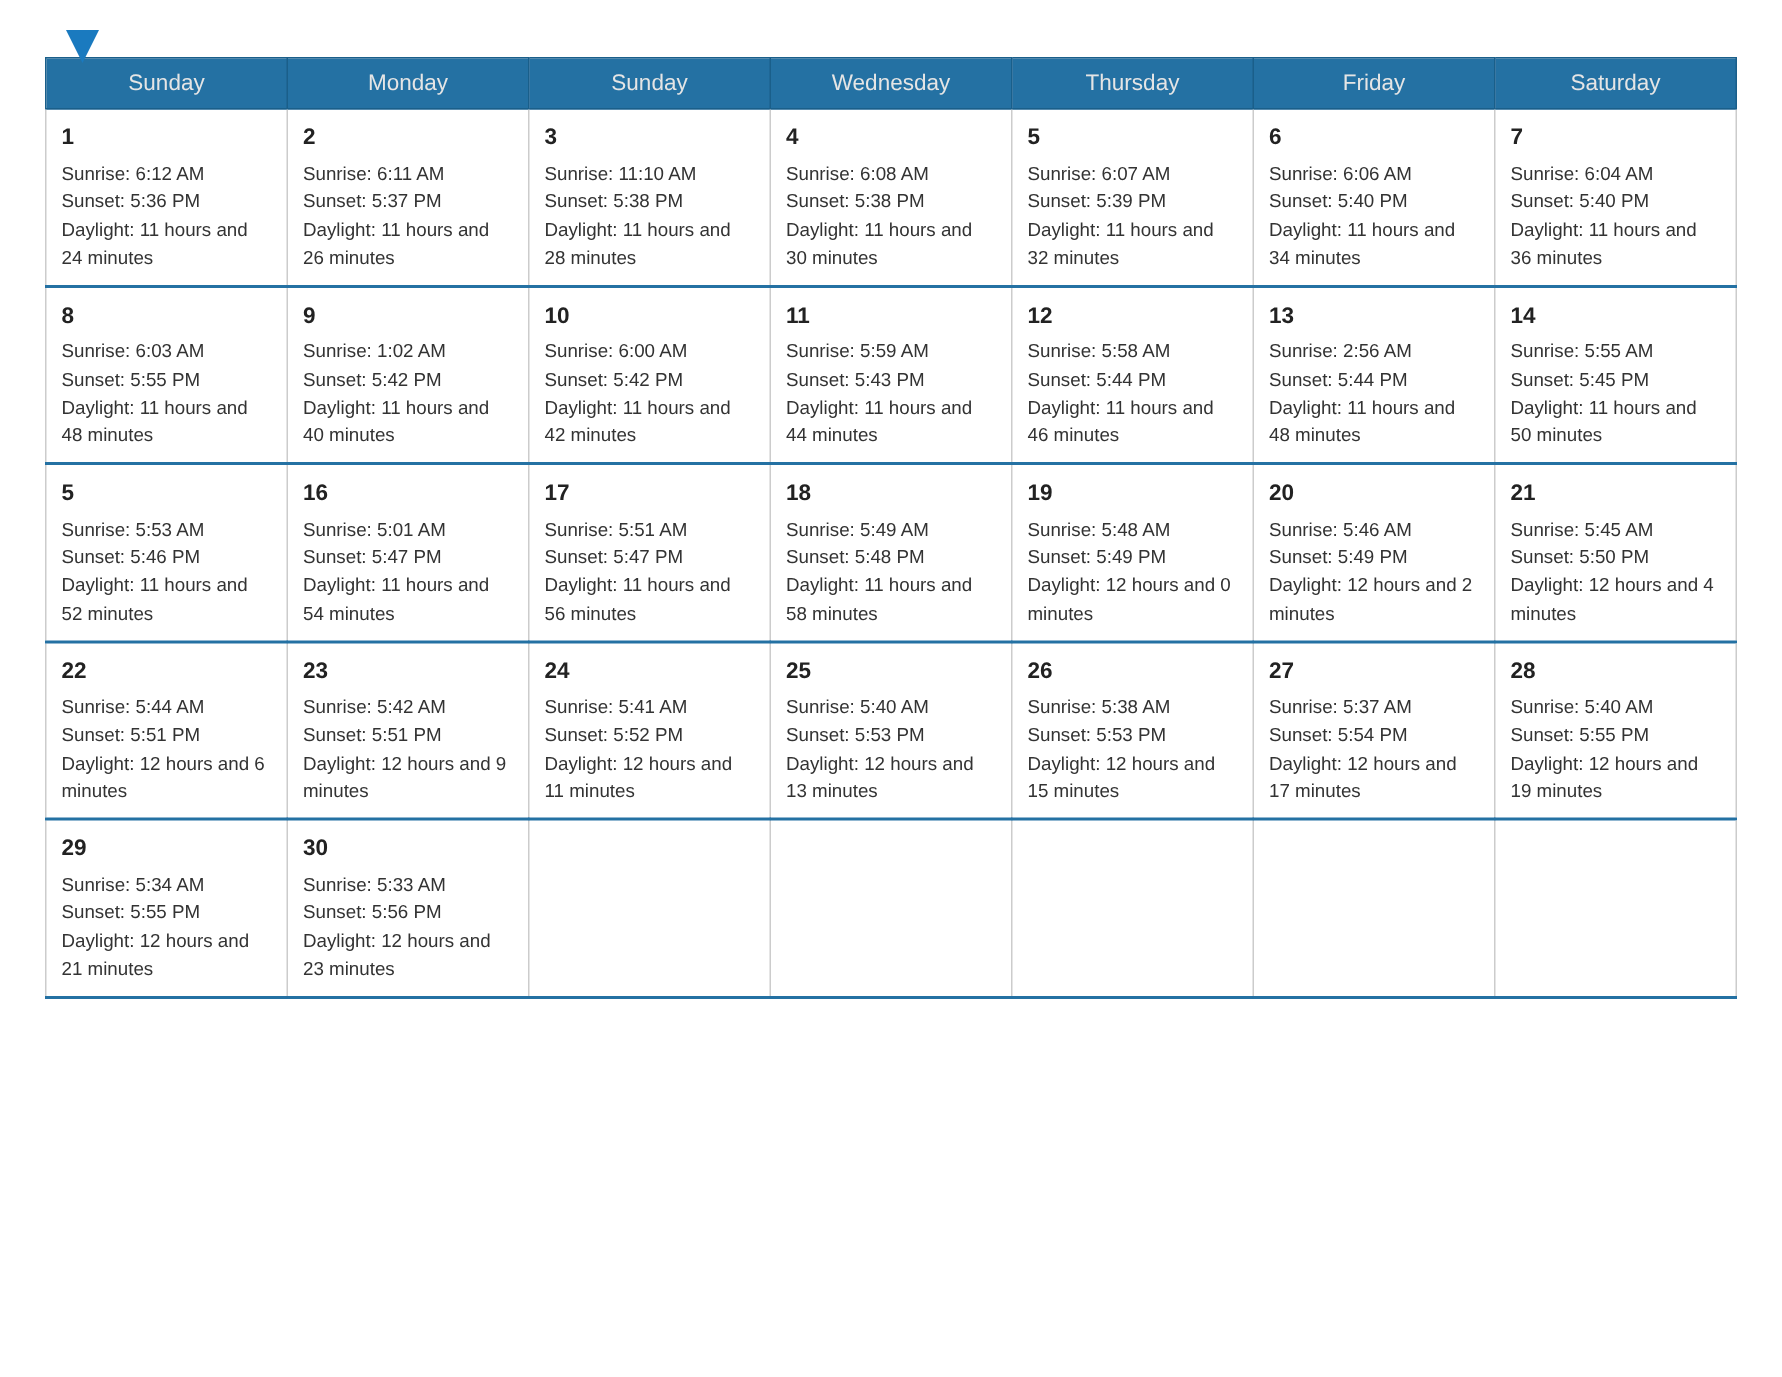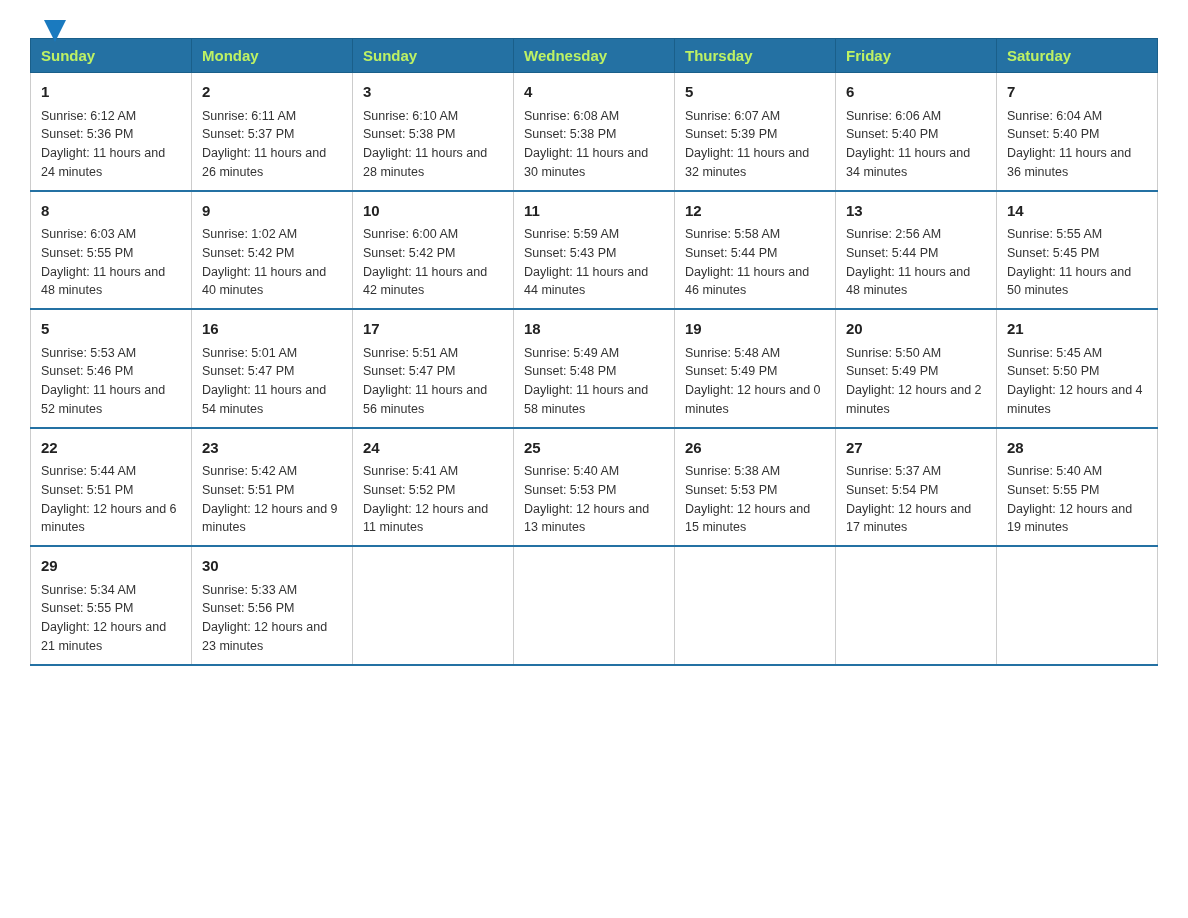--- a/index.html
+++ b/index.html
@@ -47,25 +47,25 @@
       font-weight: normal;
       color: #444;
     }
     .calendar {
       width: 100%;
       border-collapse: collapse;
       border: 1px solid #aaa;
     }
     .calendar thead tr th {
       background-color: #2471a3;
-      color: #bef264;
+      color: #e5e5e5;
       font-size: 15px;
-      font-weight: bold;
+      font-weight: normal;
       padding: 8px 10px;
-      text-align: left;
+      text-align: center;
       border: 1px solid #1a5f8a;
     }
     .calendar tbody tr {
       border-bottom: 2px solid #2471a3;
     }
     .calendar tbody tr td {
       vertical-align: top;
       padding: 8px 10px;
       border-right: 1px solid #ccc;
       border-left: 1px solid #ccc;
@@ -130,21 +130,21 @@
   <tr>
         <td><span class="day-num">1</span>
 <span class="day-info">Sunrise: 6:12 AM</span><br>
 <span class="day-info">Sunset: 5:36 PM</span><br>
 <span class="day-info">Daylight: 11 hours and 24 minutes</span></td>
         <td><span class="day-num">2</span>
 <span class="day-info">Sunrise: 6:11 AM</span><br>
 <span class="day-info">Sunset: 5:37 PM</span><br>
 <span class="day-info">Daylight: 11 hours and 26 minutes</span></td>
         <td><span class="day-num">3</span>
-<span class="day-info">Sunrise: 6:10 AM</span><br>
+<span class="day-info">Sunrise: 11:10 AM</span><br>
 <span class="day-info">Sunset: 5:38 PM</span><br>
 <span class="day-info">Daylight: 11 hours and 28 minutes</span></td>
         <td><span class="day-num">4</span>
 <span class="day-info">Sunrise: 6:08 AM</span><br>
 <span class="day-info">Sunset: 5:38 PM</span><br>
 <span class="day-info">Daylight: 11 hours and 30 minutes</span></td>
         <td><span class="day-num">5</span>
 <span class="day-info">Sunrise: 6:07 AM</span><br>
 <span class="day-info">Sunset: 5:39 PM</span><br>
 <span class="day-info">Daylight: 11 hours and 32 minutes</span></td>
@@ -202,21 +202,21 @@
 <span class="day-info">Daylight: 11 hours and 56 minutes</span></td>
         <td><span class="day-num">18</span>
 <span class="day-info">Sunrise: 5:49 AM</span><br>
 <span class="day-info">Sunset: 5:48 PM</span><br>
 <span class="day-info">Daylight: 11 hours and 58 minutes</span></td>
         <td><span class="day-num">19</span>
 <span class="day-info">Sunrise: 5:48 AM</span><br>
 <span class="day-info">Sunset: 5:49 PM</span><br>
 <span class="day-info">Daylight: 12 hours and 0 minutes</span></td>
         <td><span class="day-num">20</span>
-<span class="day-info">Sunrise: 5:50 AM</span><br>
+<span class="day-info">Sunrise: 5:46 AM</span><br>
 <span class="day-info">Sunset: 5:49 PM</span><br>
 <span class="day-info">Daylight: 12 hours and 2 minutes</span></td>
         <td><span class="day-num">21</span>
 <span class="day-info">Sunrise: 5:45 AM</span><br>
 <span class="day-info">Sunset: 5:50 PM</span><br>
 <span class="day-info">Daylight: 12 hours and 4 minutes</span></td>
       </tr>
       <tr>
         <td><span class="day-num">22</span>
 <span class="day-info">Sunrise: 5:44 AM</span><br>

